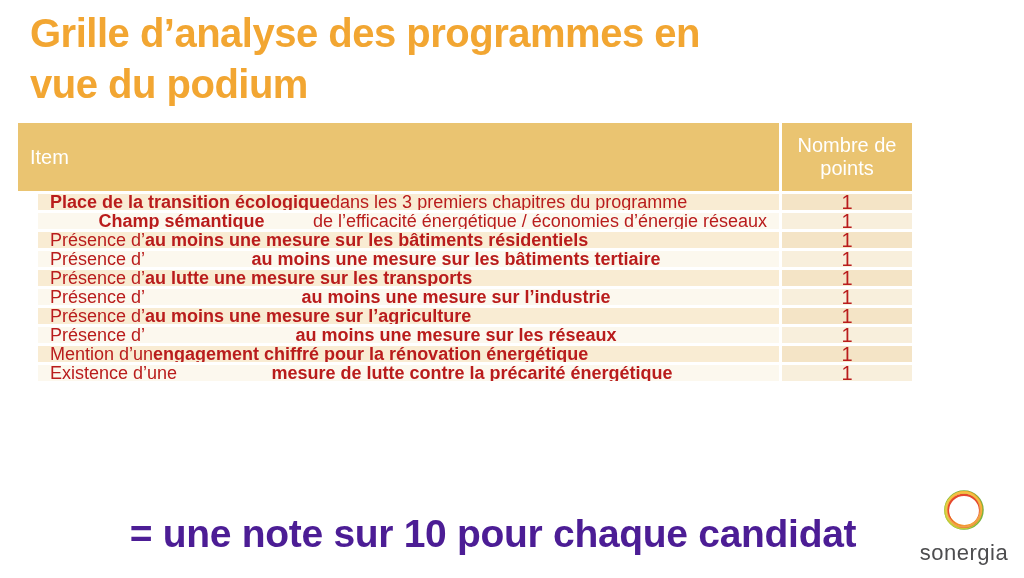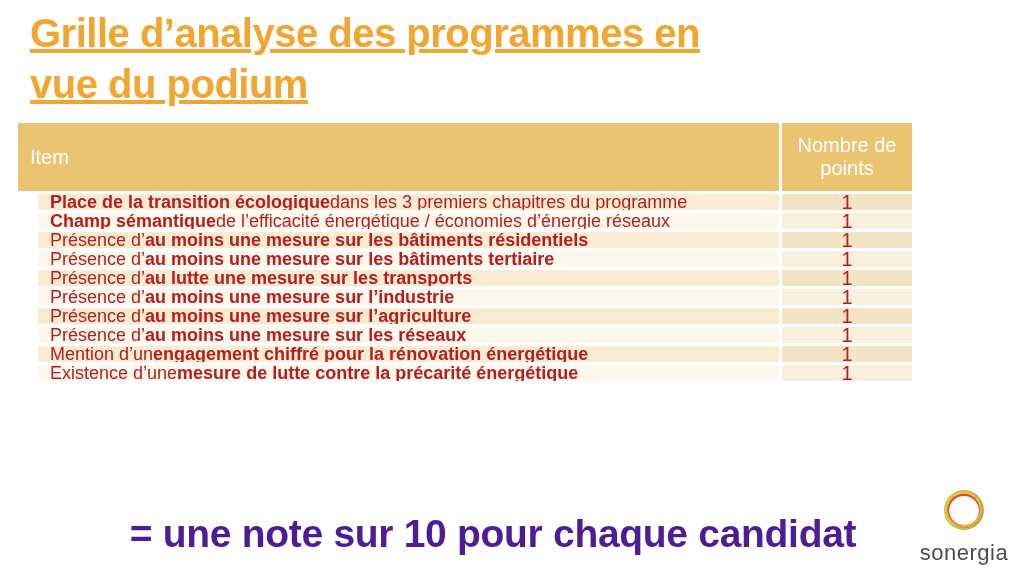--- a/index.html
+++ b/index.html
@@ -6,36 +6,35 @@
   body{
     width:1024px;height:578px;position:relative;overflow:hidden;
     background:#ffffff;
     font-family:"Liberation Sans","DejaVu Sans",sans-serif;
     -webkit-font-smoothing:antialiased;
   }
   .title{
     position:absolute;left:30px;top:8px;width:900px;
     font-size:40px;font-weight:700;line-height:51px;color:#F2A632;
     letter-spacing:-0.5px;
-    text-decoration:underline;
   }
   .grid-table{position:absolute;left:18px;top:123px;width:894px;}
   .tr{display:flex;margin-bottom:3px;}
   .td{display:flex;align-items:center;}
   .td.item{flex:1;padding:0 12px;white-space:nowrap;overflow:hidden;}
   .td.pts{width:130px;margin-left:3px;justify-content:center;}
   .tr.head{height:68px;}
   .tr.head .td{color:#ffffff;font-size:20px;font-weight:500;}
   .tr.head .item{background:#EAC471;}
   .tr.head .pts{background:#EAC471;text-align:center;line-height:1.15;}
   .tr.body{height:16px;font-size:18px;color:#b91c1c;padding-left:20px;}
   .tr.body .pts{font-size:20px;}
   .tr.odd .item{background:#F9ECD3;}
   .tr.odd .pts{background:#F4E4C6;}
-  .tr.even .item{background:#FCF8EE;}
+  .tr.even .item{background:#FCF8EE;justify-content:space-between;}
   .tr.even .pts{background:#F8EFDC;}
   .b{font-weight:700;}
   .footer{
     position:absolute;left:18px;top:512px;width:950px;text-align:center;
     font-size:39px;font-weight:700;color:#4c1d95;letter-spacing:-0.3px;
   }
   .logo{position:absolute;left:914px;top:484px;width:100px;text-align:center;}
   .logo svg{display:block;margin:0 auto;}
   .logo .wordmark{
     margin-top:4px;font-size:22px;font-weight:500;color:#4D4D4F;letter-spacing:0.5px;

